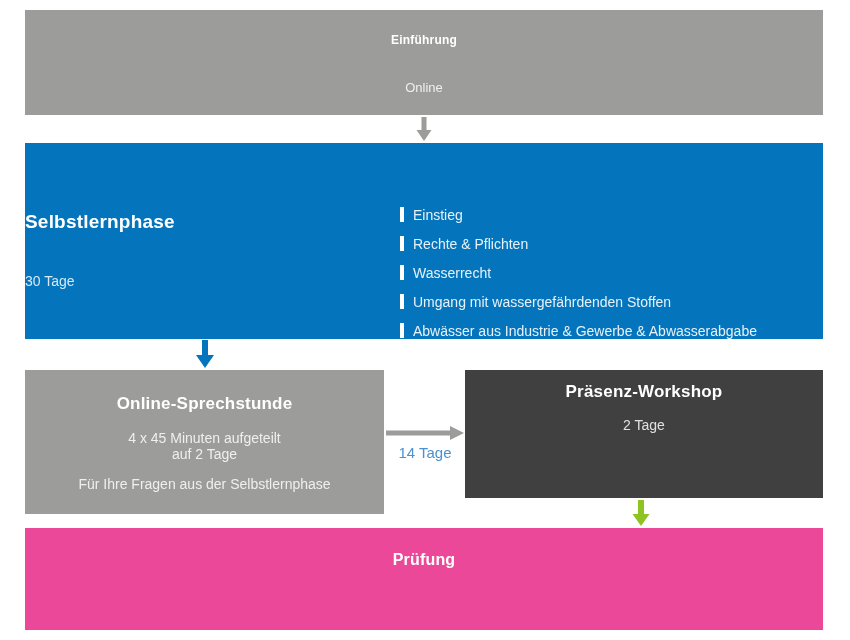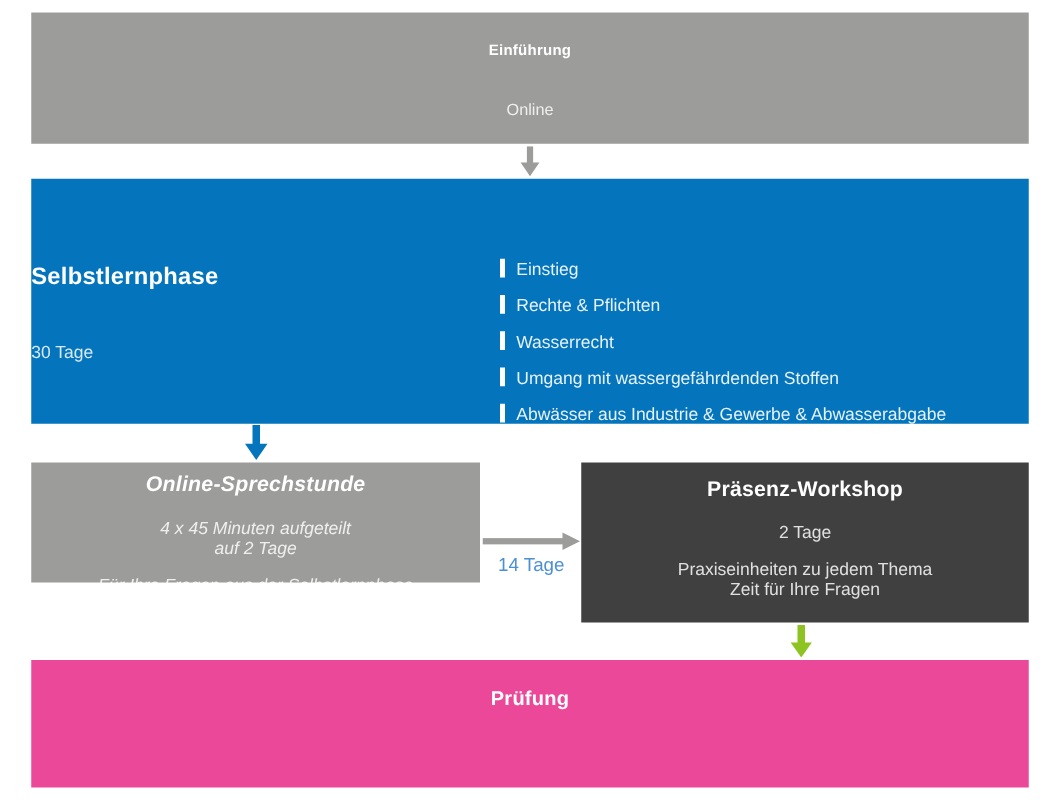--- a/index.html
+++ b/index.html
@@ -7,21 +7,21 @@
     position:relative; width:850px; height:640px; background:#ffffff;
     font-family:"Liberation Sans", sans-serif; overflow:hidden;
   }
   .box { position:absolute; color:#ffffff; text-align:center; box-sizing:border-box; }
   .box-title { font-weight:bold; font-size:17px; letter-spacing:0.2px; line-height:20px; }
   .subtle { color:rgba(255,255,255,0.84); }
 
   
   .box-intro     { left:25px;  top:10px;  width:798px; height:105px; padding-top:20px; }
   .box-selflearn { left:25px;  top:143px; width:798px; height:196px; }
-  .box-consult   { left:25px;  top:370px; width:359px; height:96px; padding-top:8px;font-style:italic; }
+  .box-consult   { left:25px;  top:370px; width:359px; height:144px; padding-top:24px; }
   .box-workshop  { left:465px; top:370px; width:358px; height:128px; padding-top:12px; }
   .box-exam      { left:25px;  top:528px; width:798px; height:102px; padding-top:22px; }
 
   .box-intro .box-title { font-size:12px; margin-bottom:30px; }
   .box-intro .box-sub   { font-size:13px; line-height:15px; }
 
   .selflearn-left {
     position:absolute; left:0; top:0; width:395px; height:100%;
     padding-top:68px; box-sizing:border-box; text-align:left;
   }
@@ -121,24 +121,20 @@
     <g fill="#9c9c9a">
       <rect x="0" y="6.5" width="66" height="5"></rect>
       <polygon points="64,2 64,16 78,9"></polygon>
     </g>
   </svg>
   <div class="gap-label" style="color: rgb(74, 144, 210);">14 Tage</div>
 
   <div class="box box-workshop" style="background: #404040;">
     <div class="box-title">Präsenz-Workshop</div>
     <div class="tage subtle">2 Tage</div>
-    <div class="lines subtle">
-      <div>Praxiseinheiten zu jedem Thema</div>
-      <div>Zeit für Ihre Fragen</div>
-    </div>
   </div>
 
   <svg class="arrow arrow-down-workshop" width="22" height="26">
     <g fill="#8dc422">
       <rect x="8" y="0" width="6" height="15"></rect>
       <polygon points="2.5,14 19.5,14 11,26"></polygon>
     </g>
   </svg>
 
   <div class="box box-exam" style="background: #ec4899;">

